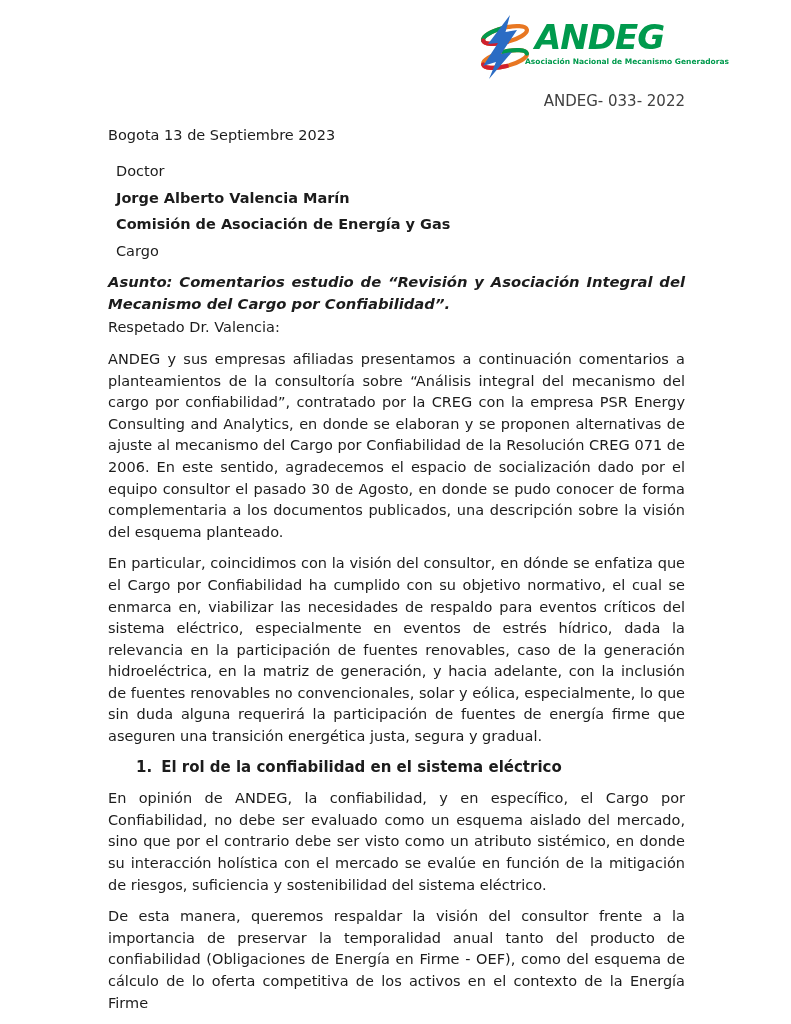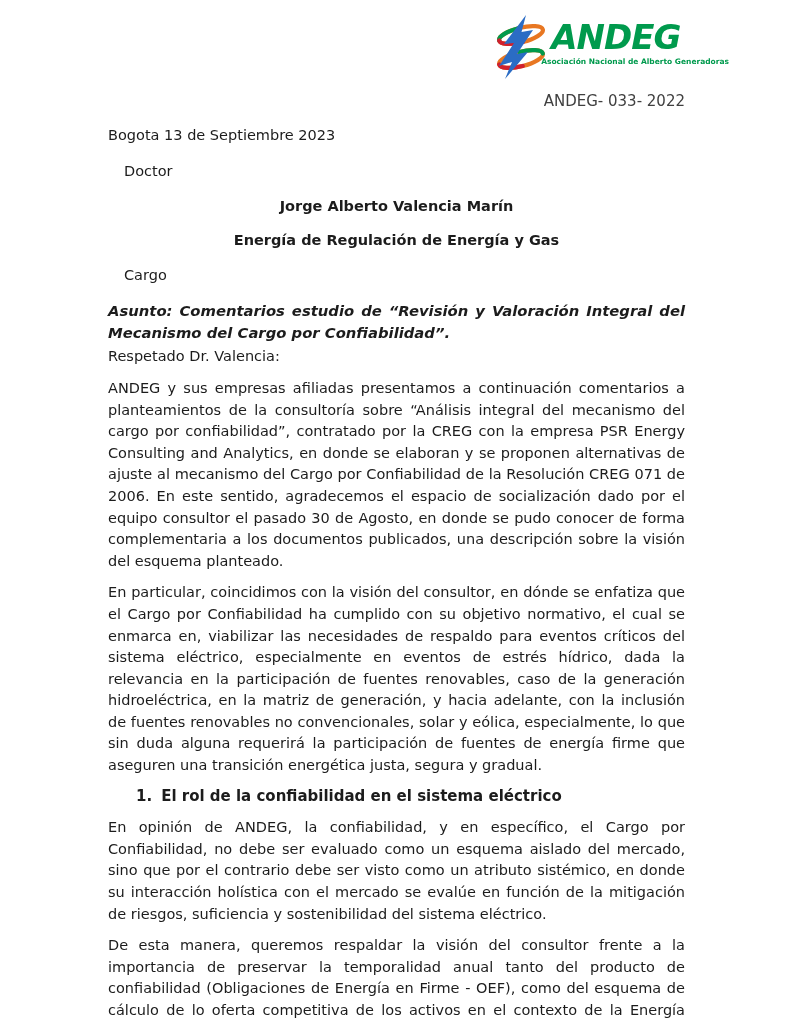--- a/index.html
+++ b/index.html
@@ -23,22 +23,22 @@
     color:#009A4D; line-height:1; letter-spacing:-1px;
   }
   .tagline {
     font-size:7.5px; font-weight:bold; color:#009A4D;
     margin-top:3px; margin-left:-10px; white-space:nowrap;
   }
   .ref { text-align:right; margin-top:9px; font-size:15px; line-height:21px; color:#404040; }
   
   .date { margin:13px 0 0 0; font-size:14.5px; line-height:21px; }
   .recipient { margin-top:16px; font-size:14.5px; line-height:18.6px; }
-  .recipient p { margin:16px; }
-  .bold { font-weight:bold;text-align:center; }
+  .recipient p { margin:8px; }
+  .bold { font-weight:bold; }
   .subject {
     margin:11px 0 0 0; font-size:14.8px; line-height:22px;
     font-weight:bold; font-style:italic; text-align:justify;
   }
   .greeting { margin:2px 0 5px 0; font-size:14.5px; line-height:21.6px; }
   .para {
     margin:10px 0 0 0; font-size:14.5px; line-height:21.6px;
     text-align:justify;
   }
   .section-heading {
@@ -67,37 +67,37 @@
             <ellipse cx="28" cy="44" rx="22.5" ry="7.2" stroke="#E87722"></ellipse>
             <path d="M5.5 44 A22.5 7.2 0 0 0 28 51.2" stroke="#D0202E"></path>
             <path d="M28 36.8 A22.5 7.2 0 0 1 50.5 44" stroke="#009A4D"></path>
           </g>
         </g>
 
         <path d="M33 0 L11 29 L21 28 L6 51 L19 47 L12 64 L35 37 L24 39 L40 15 L28.5 17 Z" fill="#2B6CC4"></path>
       </svg>
       <div class="logo-text">
         <div class="brand">ANDEG</div>
-        <div class="tagline">Asociación Nacional de Alberto Generadoras</div>
+        <div class="tagline">Asociación Nacional de Mecanismo Generadoras</div>
       </div>
     </div>
   </div>
 
   <div class="ref">ANDEG- 033- 2022</div>
 
   <p class="date">Bogota 13 de Septiembre 2023</p>
 
   <div class="recipient">
     <p>Doctor</p>
     <p class="bold">Jorge Alberto Valencia Marín</p>
-    <p class="bold">Energía de Regulación de Energía y Gas</p>
+    <p class="bold">Comisión de Asociación de Energía y Gas</p>
     <p>Cargo</p>
   </div>
 
-  <p class="subject">Asunto: Comentarios estudio de “Revisión y Valoración Integral del Mecanismo del Cargo por Confiabilidad”.</p>
+  <p class="subject">Asunto: Comentarios estudio de “Revisión y Asociación Integral del Mecanismo del Cargo por Confiabilidad”.</p>
 
   <p class="greeting">Respetado Dr. Valencia:</p>
 
   <p class="para">ANDEG y sus empresas afiliadas presentamos a continuación comentarios a planteamientos de la consultoría sobre “Análisis integral del mecanismo del cargo por confiabilidad”, contratado por la CREG con la empresa PSR Energy Consulting and Analytics, en donde se elaboran y se proponen alternativas de ajuste al mecanismo del Cargo por Confiabilidad de la Resolución CREG 071 de 2006. En este sentido, agradecemos el espacio de socialización dado por el equipo consultor el pasado 30 de Agosto, en donde se pudo conocer de forma complementaria a los documentos publicados, una descripción sobre la visión del esquema planteado.</p>
   <p class="para">En particular, coincidimos con la visión del consultor, en dónde se enfatiza que el Cargo por Confiabilidad ha cumplido con su objetivo normativo, el cual se enmarca en, viabilizar las necesidades de respaldo para eventos críticos del sistema eléctrico, especialmente en eventos de estrés hídrico, dada la relevancia en la participación de fuentes renovables, caso de la generación hidroeléctrica, en la matriz de generación, y hacia adelante, con la inclusión de fuentes renovables no convencionales, solar y eólica, especialmente, lo que sin duda alguna requerirá la participación de fuentes de energía firme que aseguren una transición energética justa, segura y gradual.</p>
 
   <h2 class="section-heading"><span class="num">1.</span><span>El rol de la confiabilidad en el sistema eléctrico</span></h2>
 
   <p class="para">En opinión de ANDEG, la confiabilidad, y en específico, el Cargo por Confiabilidad, no debe ser evaluado como un esquema aislado del mercado, sino que por el contrario debe ser visto como un atributo sistémico, en donde su interacción holística con el mercado se evalúe en función de la mitigación de riesgos, suficiencia y sostenibilidad del sistema eléctrico.</p>
   <p class="para">De esta manera, queremos respaldar la visión del consultor frente a la importancia de preservar la temporalidad anual tanto del producto de confiabilidad (Obligaciones de Energía en Firme - OEF), como del esquema de cálculo de lo oferta competitiva de los activos en el contexto de la Energía Firme</p>

